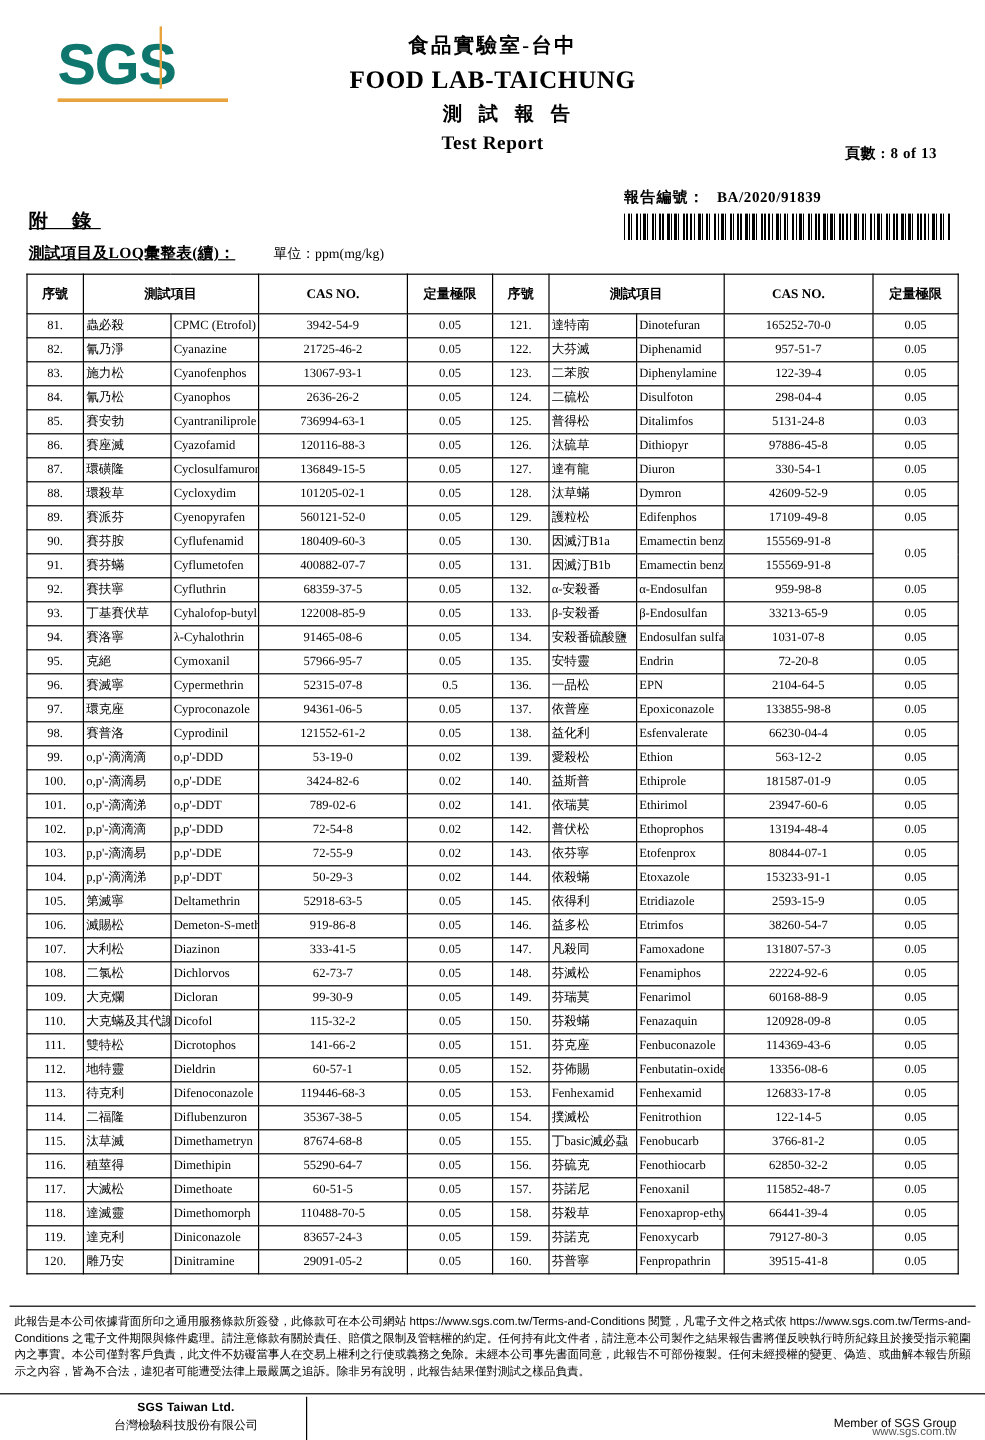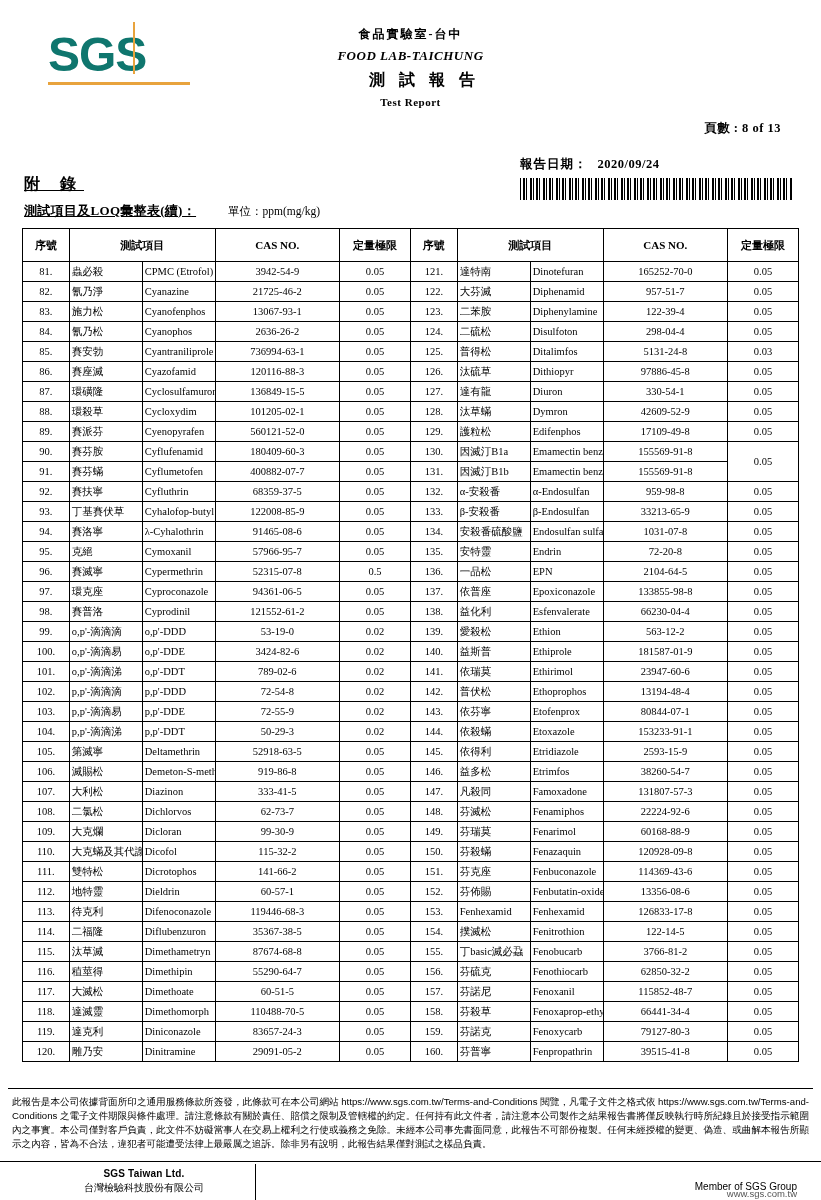--- a/index.html
+++ b/index.html
@@ -46,30 +46,30 @@
     position: absolute;
     left: 133px; top: 22px;
     width: 2px; height: 52px;
     background: #e8a33d;
   }
   .head-center {
     text-align: center;
     padding-top: 26px;
   }
   .hc1 {
-    font-size: 12px; font-weight: bold; letter-spacing: 2px;
+    font-size: 17px; font-weight: bold; letter-spacing: 2px;
   }
   .hc2 {
-    font-size: 13px; font-weight: bold; margin-top: 5px; letter-spacing: .5px; font-style: italic;
+    font-size: 21px; font-weight: bold; margin-top: 5px; letter-spacing: .5px;
   }
   .hc3 {
     font-size: 16px; font-weight: bold; margin-top: 6px; letter-spacing: 5px; padding-left: 28px;
   }
   .hc4 {
-    font-size: 11px; font-weight: bold; margin-top: 5px; letter-spacing: .5px;
+    font-size: 16px; font-weight: bold; margin-top: 5px; letter-spacing: .5px;
   }
   .page-no {
     position: absolute;
     right: 40px; top: 120px;
     font-size: 12.5px;
     font-weight: bold;
     letter-spacing: .5px;
   }
 
   
@@ -175,21 +175,21 @@
   }
   .foot-bottom {
     position: relative;
     margin-top: 10px;
     border-top: 1px solid #000;
     padding-top: 4px;
     height: 52px;
   }
   .fb-left {
     position: absolute;
-    left: 49px; top: 6px;
+    left: 60px; top: 6px;
     width: 190px;
     text-align: center;
     font-size: 10px;
     font-family: "Liberation Sans", sans-serif;
   }
   .fb-left .l1 { font-weight: bold; letter-spacing: .2px; }
   .fb-left .l2 { margin-top: 2px; }
   .fb-vline {
     position: absolute;
     left: 255px; top: 2px;
@@ -238,21 +238,21 @@
       <div class="hc4">Test Report</div>
     </div>
 
     <div class="page-no">頁數 : 8 of 13</div>
   </div>
 
   <div class="info-row">
     <div class="appendix">附 錄</div>
     <div class="rep-block">
       <div class="rep-line">
-        <span class="lbl">報告日期：</span><span class="val">2020/09/24</span>
+        <span class="lbl">報告編號：</span><span class="val">BA/2020/91839</span>
       </div>
       <div class="barcode"></div>
     </div>
   </div>
 
   <div class="tbl-title-row">
     <div class="tbl-title">測試項目及LOQ彙整表(續)：</div>
     <div class="tbl-unit">單位：ppm(mg/kg)</div>
   </div>
 
@@ -716,21 +716,21 @@
           </tr>
           <tr>
             <td class="c-no">118.</td>
             <td class="c-cn">達滅靈</td>
             <td class="c-en">Dimethomorph</td>
             <td class="c-cas">110488-70-5</td>
             <td class="c-loq">0.05</td>
             <td class="c-no">158.</td>
             <td class="c-cn">芬殺草</td>
             <td class="c-en">Fenoxaprop-ethyl</td>
-            <td class="c-cas">66441-34-4</td>
+            <td class="c-cas">66441-39-4</td>
             <td class="c-loq">0.05</td>
           </tr>
           <tr>
             <td class="c-no">119.</td>
             <td class="c-cn">達克利</td>
             <td class="c-en">Diniconazole</td>
             <td class="c-cas">83657-24-3</td>
             <td class="c-loq">0.05</td>
             <td class="c-no">159.</td>
             <td class="c-cn">芬諾克</td>

